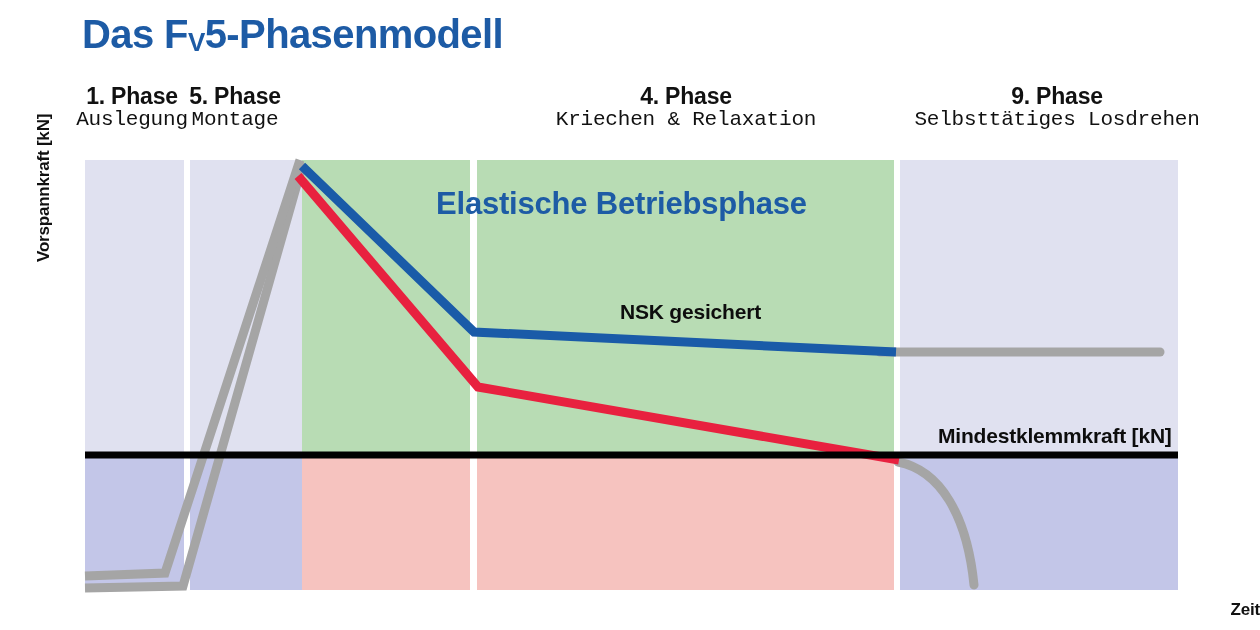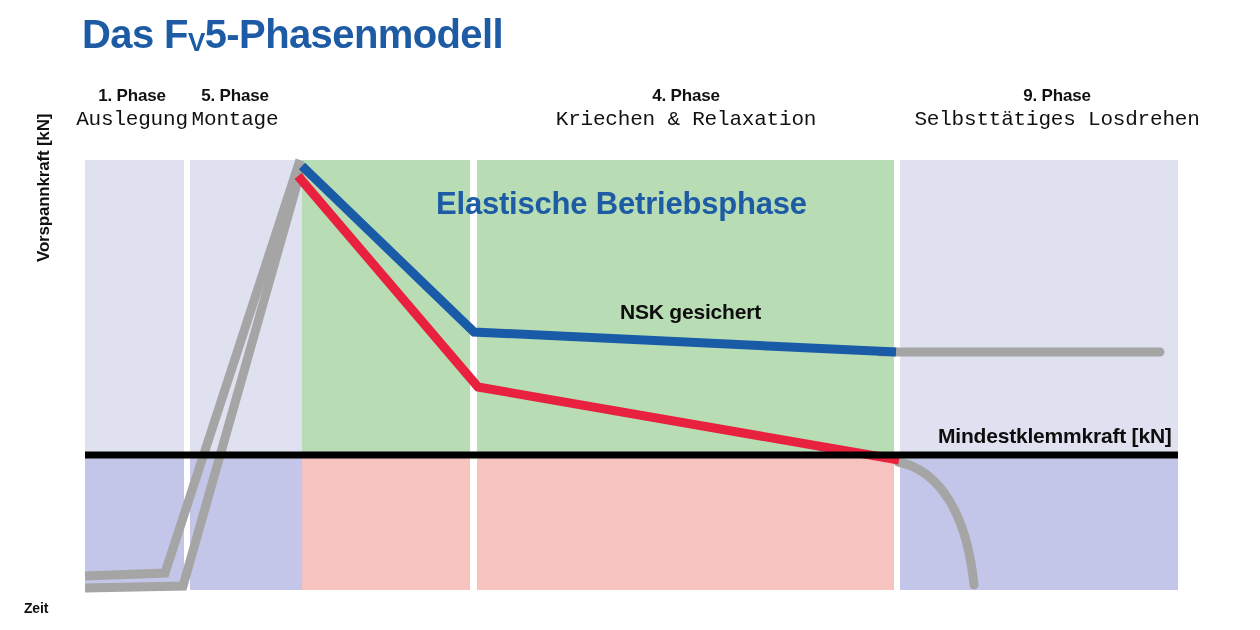--- a/index.html
+++ b/index.html
@@ -25,21 +25,21 @@
 
   
   .phase-head {
     position: absolute;
     text-align: center;
     color: #111111;
     white-space: nowrap;
   }
   .phase-head .num {
     display: block;
-    font-size: 17px;
+    font-size: 23px;
     font-weight: bold;
     line-height: 20px;
     letter-spacing: -0.2px;
   }
   .phase-head .desc {
     display: block;
     font-size: 21px;
     font-weight: normal;
     line-height: 20px;
     margin-top: 4px;
@@ -76,22 +76,22 @@
     color: #111111;
     transform: rotate(-90deg);
     transform-origin: left top;
     white-space: nowrap;
     letter-spacing: -0.2px;
   }
   .xlabel {
     position: absolute;
     left: 0; top: 600px;
     width: 1260px;
-    text-align: left;
-    font-size: 14px;
+    text-align: right;
+    font-size: 17px;
     font-weight: bold;
     color: #111111;
     letter-spacing: -0.2px;
     padding-left: 24px;
   }
 
   
   .ann {
     position: absolute;
     white-space: nowrap;

